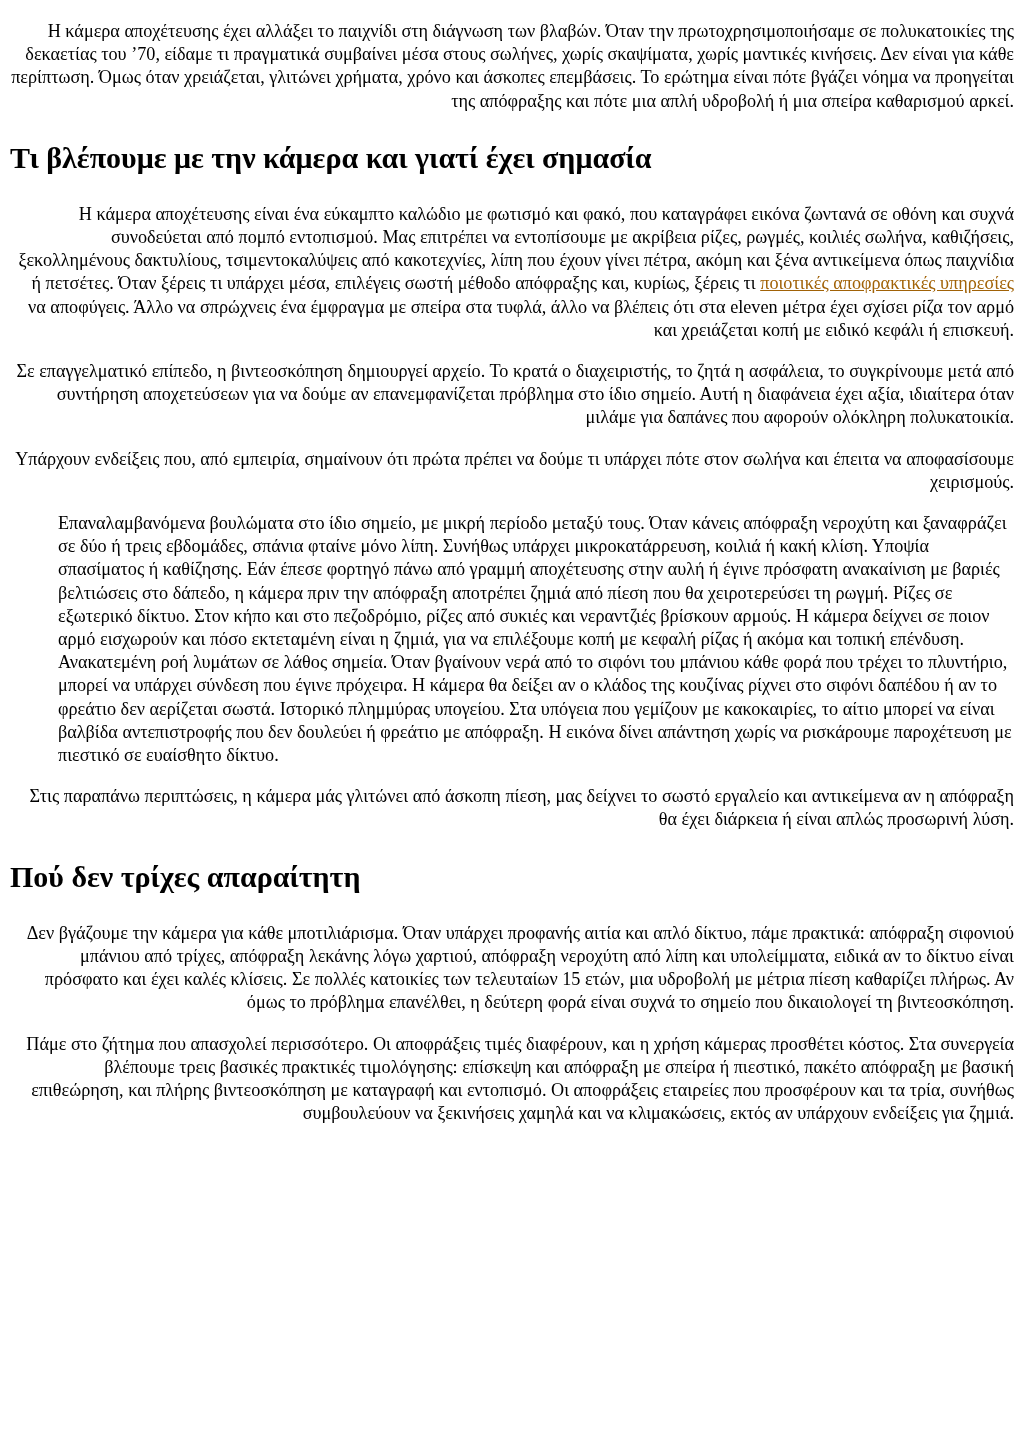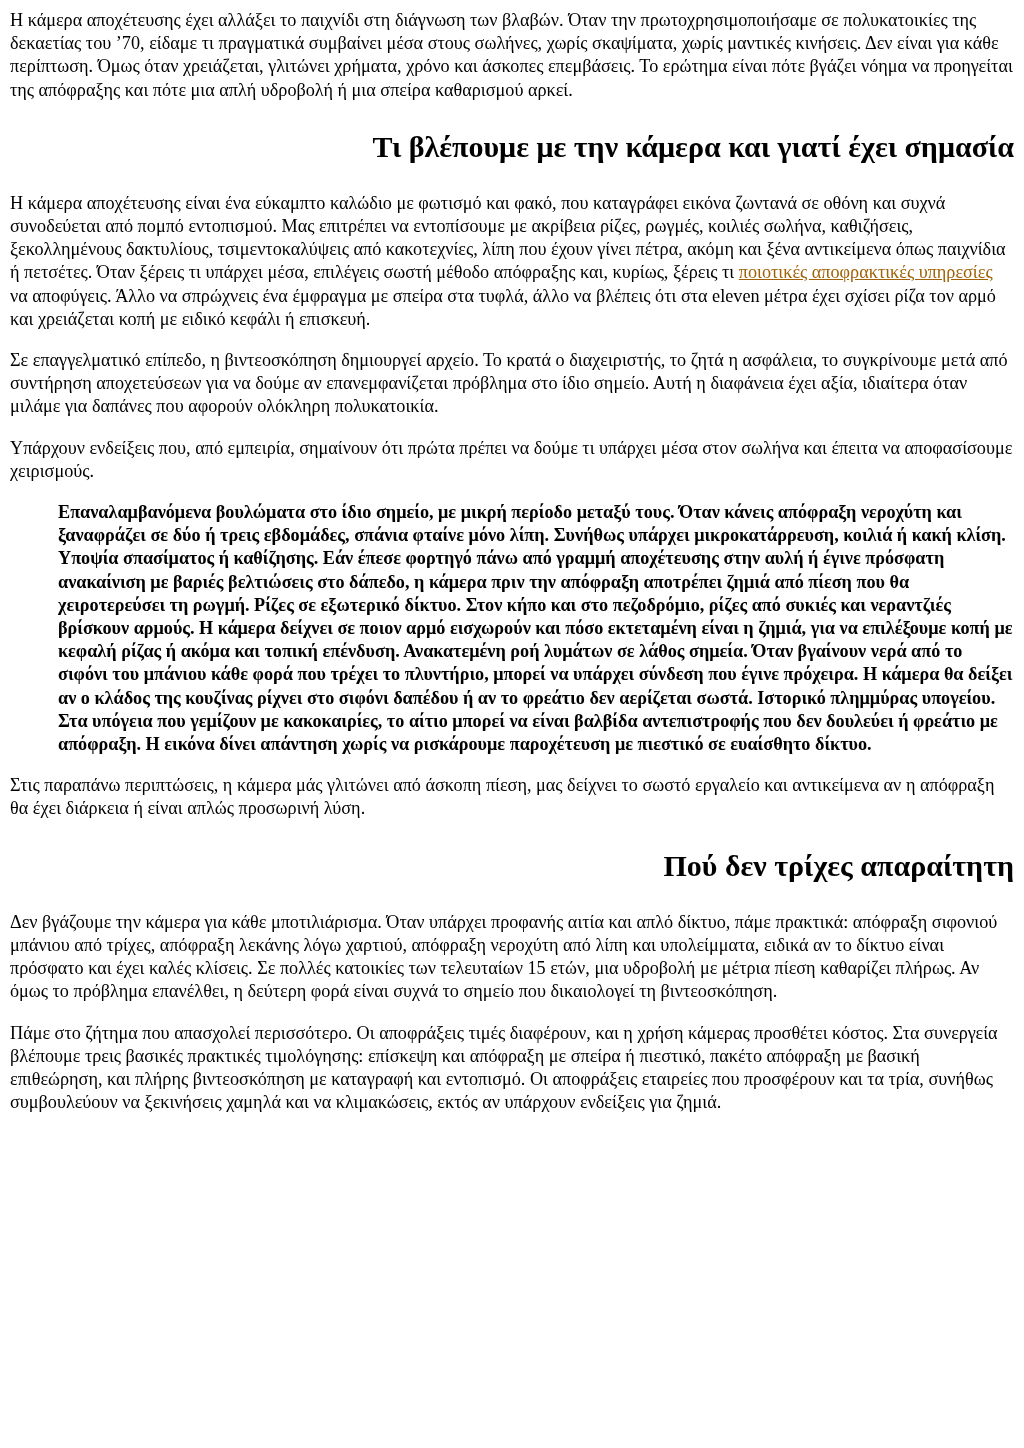--- a/index.html
+++ b/index.html
@@ -6,43 +6,42 @@
   body {
     width: 1024px;
     height: 1448px;
     overflow: hidden;
     font-family: "Liberation Serif", "DejaVu Serif", serif;
     color: #000000;
     font-size: 18.2px;
     line-height: 23.2px;
   }
   .page { padding: 8px 10px 0 10px; }
-  p { margin: 1px 0 18px 0; }
+  p { margin: 12px 0 18px 0; text-align: right; }
   h2 {
     font-family: "Liberation Serif", "DejaVu Serif", serif;
     font-weight: bold;
     font-size: 30px;
     line-height: 36px;
     margin: 27px 0 27px 0;
-    text-align: right;
   }
-  blockquote { margin: 0 0 18px 48px; padding: 0; font-weight: bold; }
+  blockquote { margin: 0 0 18px 48px; padding: 0; }
   a { color: #a16207; text-decoration: underline; }
 </style>
 </head>
 <body>
 
 <div class="page">
   <p>Η κάμερα αποχέτευσης έχει αλλάξει το παιχνίδι στη διάγνωση των βλαβών. Όταν την πρωτοχρησιμοποιήσαμε σε πολυκατοικίες της δεκαετίας του ’70, είδαμε τι πραγματικά συμβαίνει μέσα στους σωλήνες, χωρίς σκαψίματα, χωρίς μαντικές κινήσεις. Δεν είναι για κάθε περίπτωση. Όμως όταν χρειάζεται, γλιτώνει χρήματα, χρόνο και άσκοπες επεμβάσεις. Το ερώτημα είναι πότε βγάζει νόημα να προηγείται της απόφραξης και πότε μια απλή υδροβολή ή μια σπείρα καθαρισμού αρκεί.</p>
 
   <h2>Τι βλέπουμε με την κάμερα και γιατί έχει σημασία</h2>
   <p><span>Η κάμερα αποχέτευσης είναι ένα εύκαμπτο καλώδιο με φωτισμό και φακό, που καταγράφει εικόνα ζωντανά σε οθόνη και συχνά συνοδεύεται από πομπό εντοπισμού. Μας επιτρέπει να εντοπίσουμε με ακρίβεια ρίζες, ρωγμές, κοιλιές σωλήνα, καθιζήσεις, ξεκολλημένους δακτυλίους, τσιμεντοκαλύψεις από κακοτεχνίες, λίπη που έχουν γίνει πέτρα, ακόμη και ξένα αντικείμενα όπως παιχνίδια ή πετσέτες. Όταν ξέρεις τι υπάρχει μέσα, επιλέγεις σωστή μέθοδο απόφραξης και, κυρίως, ξέρεις τι </span><a href="#">ποιοτικές αποφρακτικές υπηρεσίες</a><span> να αποφύγεις. Άλλο να σπρώχνεις ένα έμφραγμα με σπείρα στα τυφλά, άλλο να βλέπεις ότι στα eleven μέτρα έχει σχίσει ρίζα τον αρμό και χρειάζεται κοπή με ειδικό κεφάλι ή επισκευή.</span></p>
   <p>Σε επαγγελματικό επίπεδο, η βιντεοσκόπηση δημιουργεί αρχείο. Το κρατά ο διαχειριστής, το ζητά η ασφάλεια, το συγκρίνουμε μετά από συντήρηση αποχετεύσεων για να δούμε αν επανεμφανίζεται πρόβλημα στο ίδιο σημείο. Αυτή η διαφάνεια έχει αξία, ιδιαίτερα όταν μιλάμε για δαπάνες που αφορούν ολόκληρη πολυκατοικία.</p>
 
-  <p>Υπάρχουν ενδείξεις που, από εμπειρία, σημαίνουν ότι πρώτα πρέπει να δούμε τι υπάρχει μέσα στον σωλήνα και έπειτα να αποφασίσουμε χειρισμούς.</p>
+  <p>Υπάρχουν ενδείξεις που, από εμπειρία, σημαίνουν ότι πρώτα πρέπει να δούμε τι υπάρχει πότε στον σωλήνα και έπειτα να αποφασίσουμε χειρισμούς.</p>
   <blockquote>Επαναλαμβανόμενα βουλώματα στο ίδιο σημείο, με μικρή περίοδο μεταξύ τους. Όταν κάνεις απόφραξη νεροχύτη και ξαναφράζει σε δύο ή τρεις εβδομάδες, σπάνια φταίνε μόνο λίπη. Συνήθως υπάρχει μικροκατάρρευση, κοιλιά ή κακή κλίση. Υποψία σπασίματος ή καθίζησης. Εάν έπεσε φορτηγό πάνω από γραμμή αποχέτευσης στην αυλή ή έγινε πρόσφατη ανακαίνιση με βαριές βελτιώσεις στο δάπεδο, η κάμερα πριν την απόφραξη αποτρέπει ζημιά από πίεση που θα χειροτερεύσει τη ρωγμή. Ρίζες σε εξωτερικό δίκτυο. Στον κήπο και στο πεζοδρόμιο, ρίζες από συκιές και νεραντζιές βρίσκουν αρμούς. Η κάμερα δείχνει σε ποιον αρμό εισχωρούν και πόσο εκτεταμένη είναι η ζημιά, για να επιλέξουμε κοπή με κεφαλή ρίζας ή ακόμα και τοπική επένδυση. Ανακατεμένη ροή λυμάτων σε λάθος σημεία. Όταν βγαίνουν νερά από το σιφόνι του μπάνιου κάθε φορά που τρέχει το πλυντήριο, μπορεί να υπάρχει σύνδεση που έγινε πρόχειρα. Η κάμερα θα δείξει αν ο κλάδος της κουζίνας ρίχνει στο σιφόνι δαπέδου ή αν το φρεάτιο δεν αερίζεται σωστά. Ιστορικό πλημμύρας υπογείου. Στα υπόγεια που γεμίζουν με κακοκαιρίες, το αίτιο μπορεί να είναι βαλβίδα αντεπιστροφής που δεν δουλεύει ή φρεάτιο με απόφραξη. Η εικόνα δίνει απάντηση χωρίς να ρισκάρουμε παροχέτευση με πιεστικό σε ευαίσθητο δίκτυο.</blockquote>
   <p>Στις παραπάνω περιπτώσεις, η κάμερα μάς γλιτώνει από άσκοπη πίεση, μας δείχνει το σωστό εργαλείο και αντικείμενα αν η απόφραξη θα έχει διάρκεια ή είναι απλώς προσωρινή λύση.</p>
 
   <h2>Πού δεν τρίχες απαραίτητη</h2>
   <p>Δεν βγάζουμε την κάμερα για κάθε μποτιλιάρισμα. Όταν υπάρχει προφανής αιτία και απλό δίκτυο, πάμε πρακτικά: απόφραξη σιφονιού μπάνιου από τρίχες, απόφραξη λεκάνης λόγω χαρτιού, απόφραξη νεροχύτη από λίπη και υπολείμματα, ειδικά αν το δίκτυο είναι πρόσφατο και έχει καλές κλίσεις. Σε πολλές κατοικίες των τελευταίων 15 ετών, μια υδροβολή με μέτρια πίεση καθαρίζει πλήρως. Αν όμως το πρόβλημα επανέλθει, η δεύτερη φορά είναι συχνά το σημείο που δικαιολογεί τη βιντεοσκόπηση.</p>
 
   <p>Πάμε στο ζήτημα που απασχολεί περισσότερο. Οι αποφράξεις τιμές διαφέρουν, και η χρήση κάμερας προσθέτει κόστος. Στα συνεργεία βλέπουμε τρεις βασικές πρακτικές τιμολόγησης: επίσκεψη και απόφραξη με σπείρα ή πιεστικό, πακέτο απόφραξη με βασική επιθεώρηση, και πλήρης βιντεοσκόπηση με καταγραφή και εντοπισμό. Οι αποφράξεις εταιρείες που προσφέρουν και τα τρία, συνήθως συμβουλεύουν να ξεκινήσεις χαμηλά και να κλιμακώσεις, εκτός αν υπάρχουν ενδείξεις για ζημιά.</p>
 </div>
 
 </body></html>

